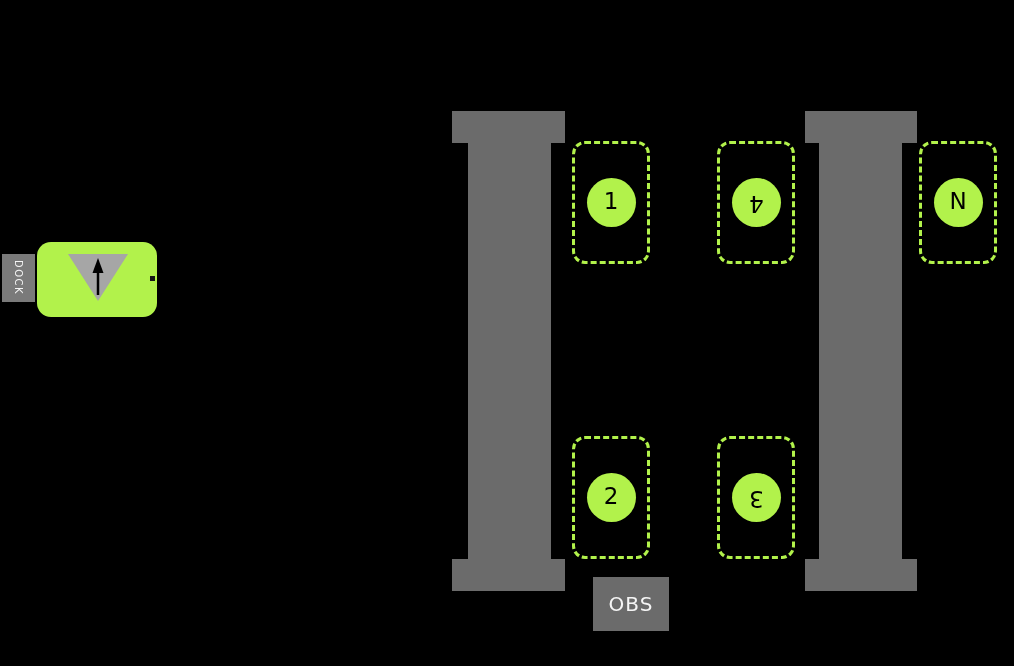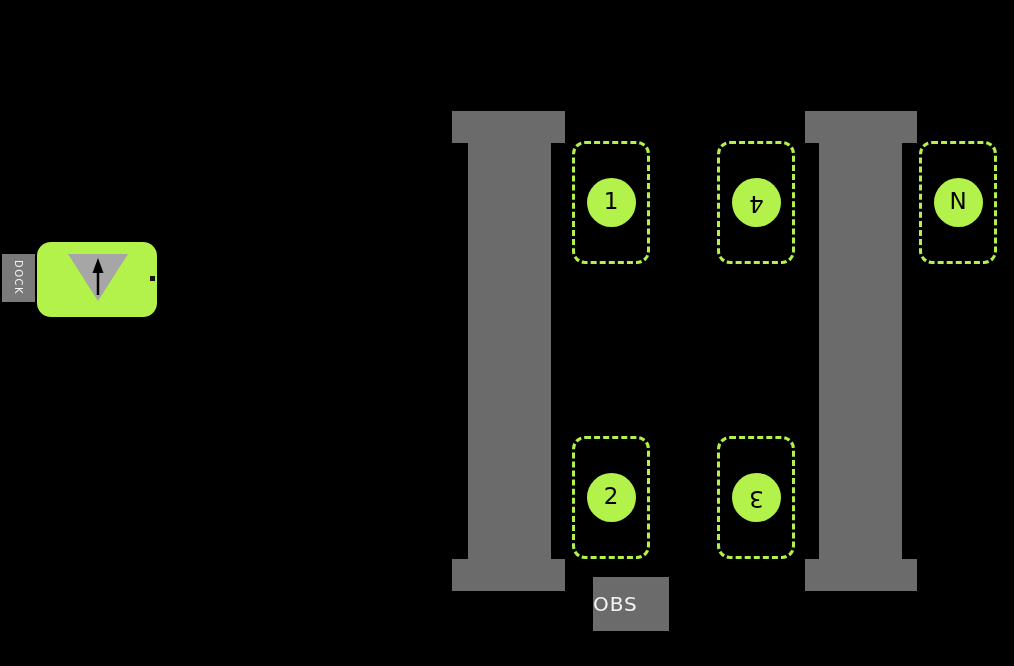--- a/index.html
+++ b/index.html
@@ -65,21 +65,21 @@
   }
   .spot-circle span{
     font-size:23px;line-height:1;color:var(--label-dark);
     display:inline-block;transform:translateY(-1px);
   }
   .spot.facing-down .spot-circle span{transform:rotate(180deg) translateY(-1px);}
   
   .obs-box{
     position:absolute;left:593px;top:577px;width:76px;height:54px;
     background:var(--rack-gray);
-    display:flex;align-items:center;justify-content:flex-start;
+    display:flex;align-items:center;justify-content:center;
   }
   .obs-box span{font-size:20px;letter-spacing:1px;color:var(--label-light);}
 </style>
 </head>
 <body>
 
 <div class="scene">
 
   <div class="dock-tab">
     <span>DOCK</span>

